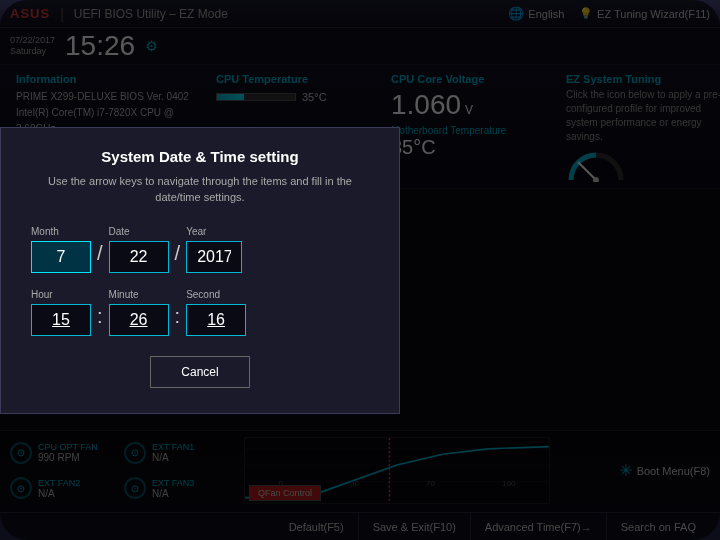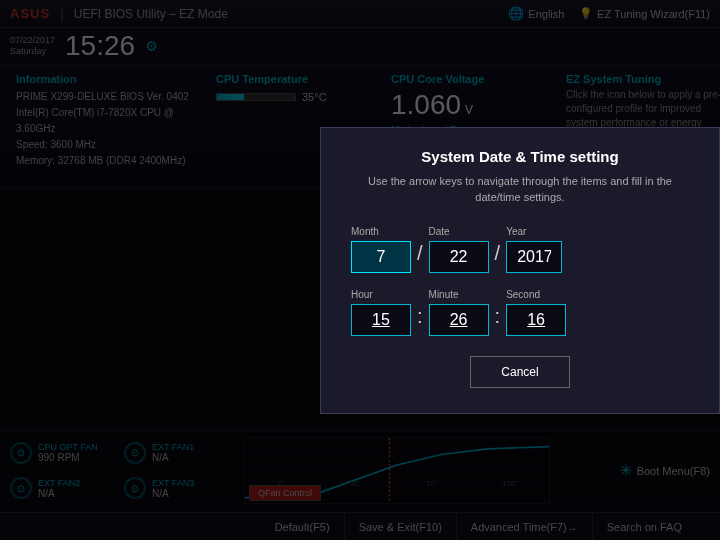--- a/index.html
+++ b/index.html
@@ -127,22 +127,23 @@
       height: 30px;
     }
 
     
     .overlay {
       position: absolute;
       top: 0; left: 0; right: 0; bottom: 0;
       background: rgba(0,0,0,0.65);
       display: flex;
       align-items: center;
-      justify-content: flex-end;
+      justify-content: flex-start;
       z-index: 10;
+      border-radius: 27px;
     }
 
     .modal {
       background: #1a1a2a;
       border: 1px solid #3a3a5a;
       width: 400px;
       padding: 20px 30px 25px;
     }
     .modal-title {
       font-size: 15px;
@@ -290,21 +291,21 @@
     
     .bottom-bar {
       position: absolute;
       bottom: 0; left: 0; right: 0;
       height: 28px;
       background: #0d0d1a;
       border-top: 1px solid #2a2a3a;
       display: flex;
       align-items: flex-end;
       justify-content: flex-end;
-      padding: 0 24px;
+      padding: 0 10px;
       gap: 0;
     }
     .bottom-btn {
       padding: 0 14px;
       font-size: 11px;
       color: #ccc;
       cursor: pointer;
       border-left: 1px solid #2a2a3a;
       height: 100%;
       display: flex;

